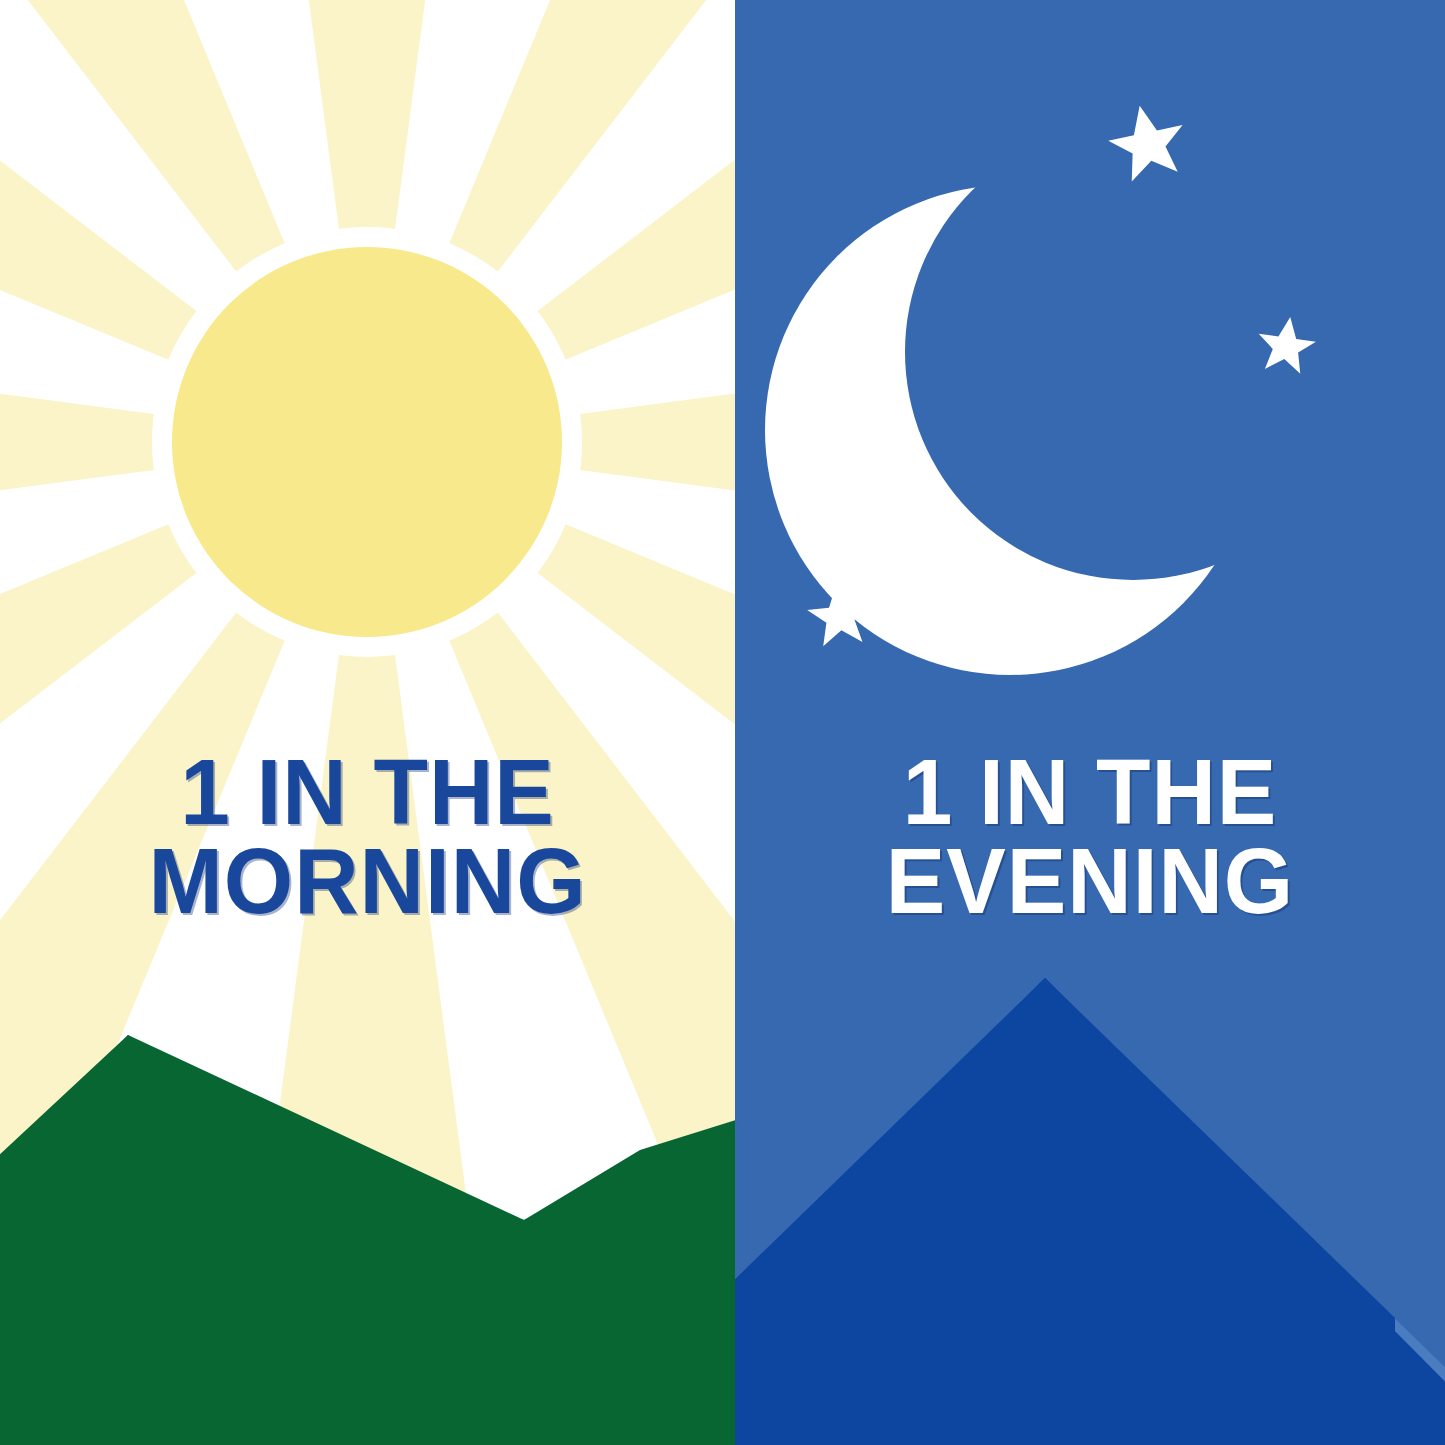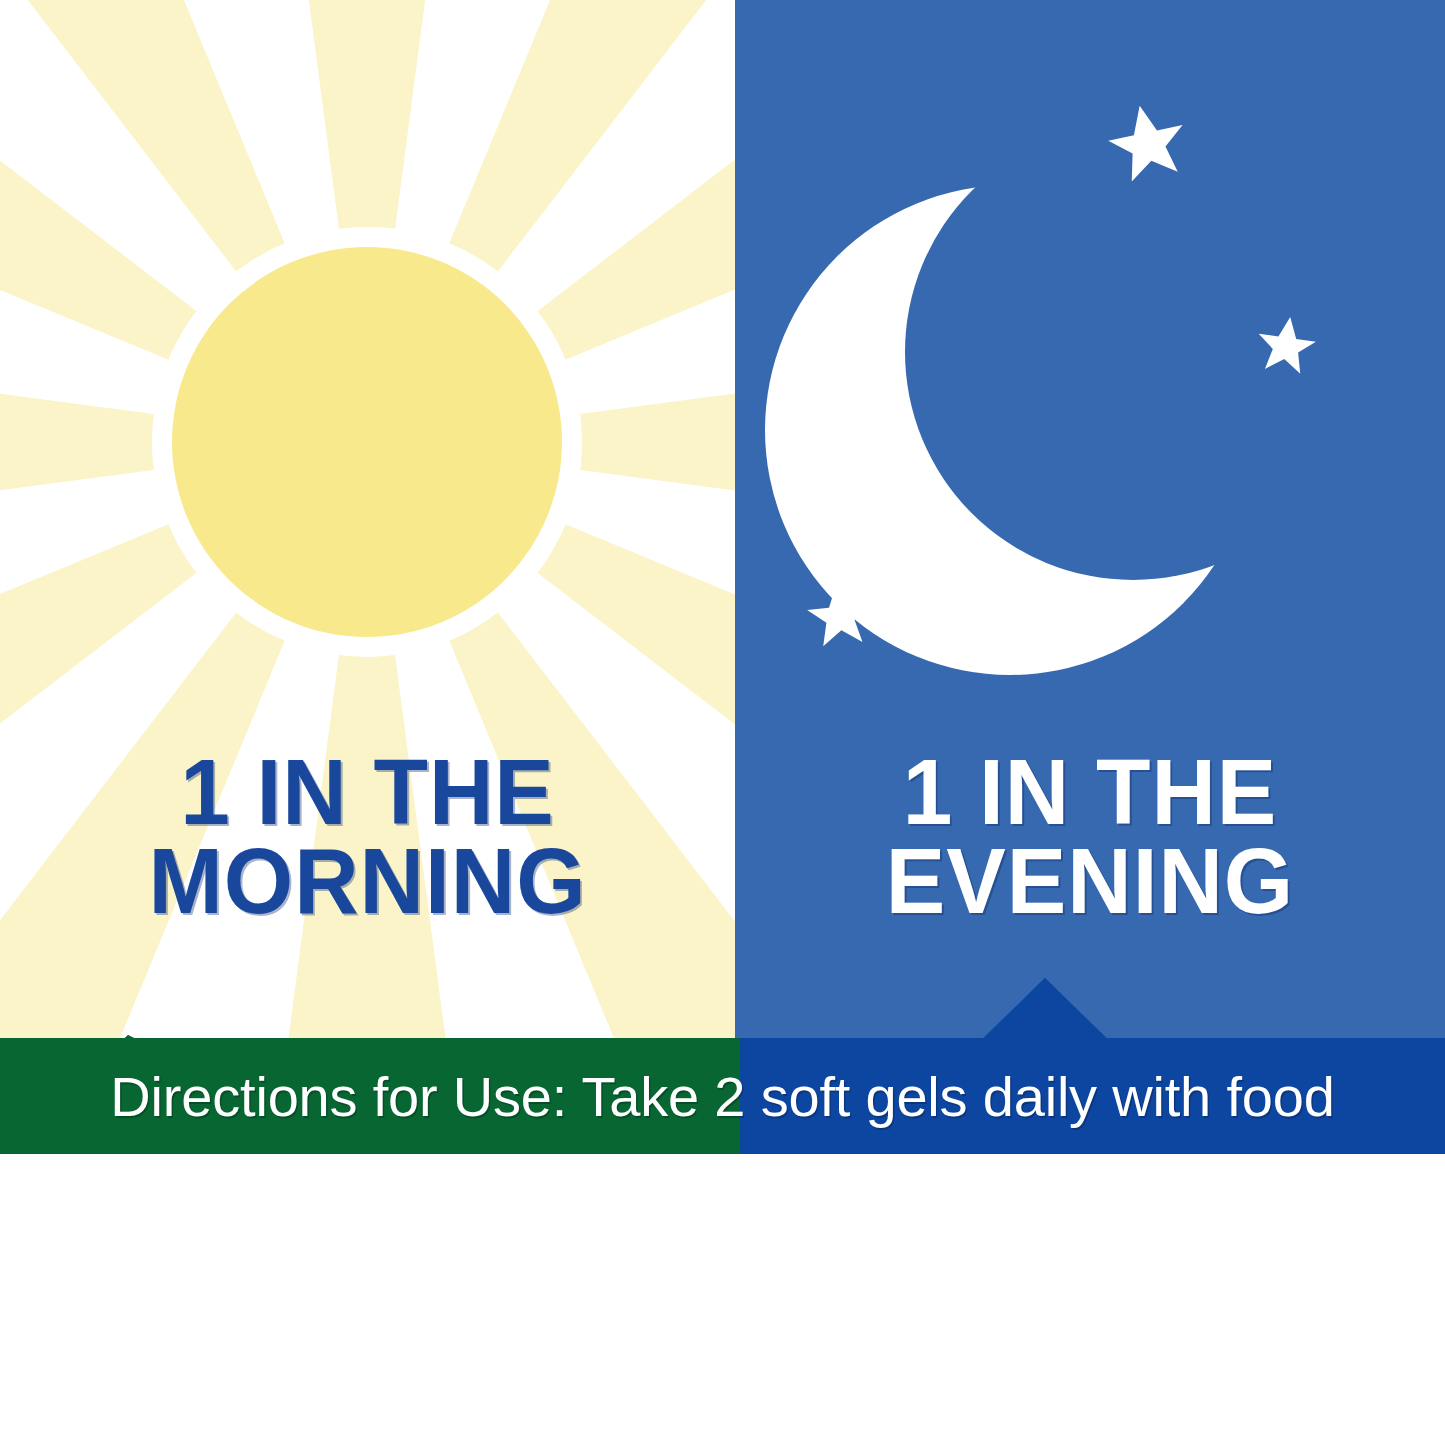--- a/index.html
+++ b/index.html
@@ -7,21 +7,21 @@
     margin: 0;
     padding: 0;
     background: #ffffff;
   }
   body {
     font-family: "Liberation Sans", sans-serif;
   }
   #poster {
     position: relative;
     width: 1445px;
-    height: 1154px;
+    height: 1445px;
     overflow: hidden;
     background: #ffffff;
   }
   .panel {
     position: absolute;
     top: 0;
     height: 1445px;
     overflow: hidden;
   }
   #morning-panel {
@@ -182,19 +182,14 @@
         <path d="M310 978 L-40 1327 L-40 1445 L760 1445 L760 1432 Z" fill="#0d46a0"></path>
         <path d="M310 978 L60 1230 L60 1445 L560 1445 L560 1230 Z" fill="#0d46a0"></path>
         <path d="M-40 1318 L310 978 L660 1318 L660 1445 L-40 1445 Z" fill="#0d46a0"></path>
       </g>
     </svg>
 
     <div class="headline" id="evening-headline">1 IN THE
 EVENING</div>
   </div>
 
-  <div id="footer-band">
-    <div id="footer-band-green"></div>
-    <div id="footer-band-blue"></div>
-    <div id="footer-text">Directions for Use: Take 2 soft gels daily with food</div>
-  </div>
 
 </div>
 
 </body></html>

